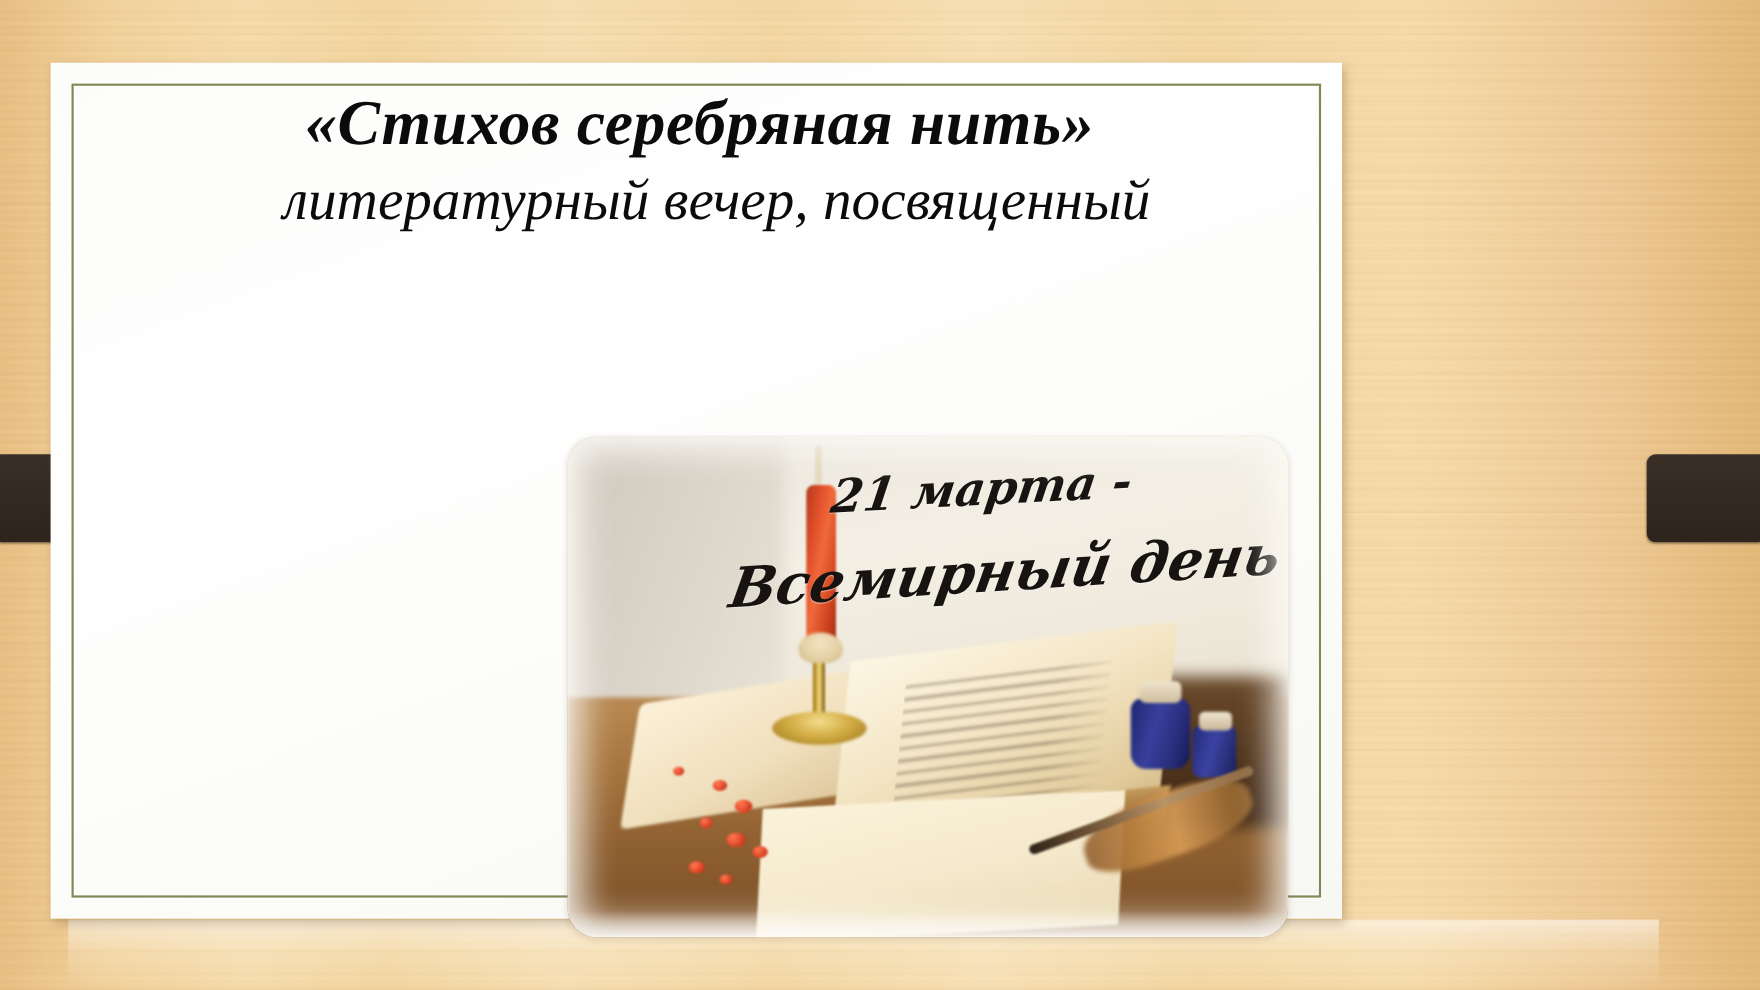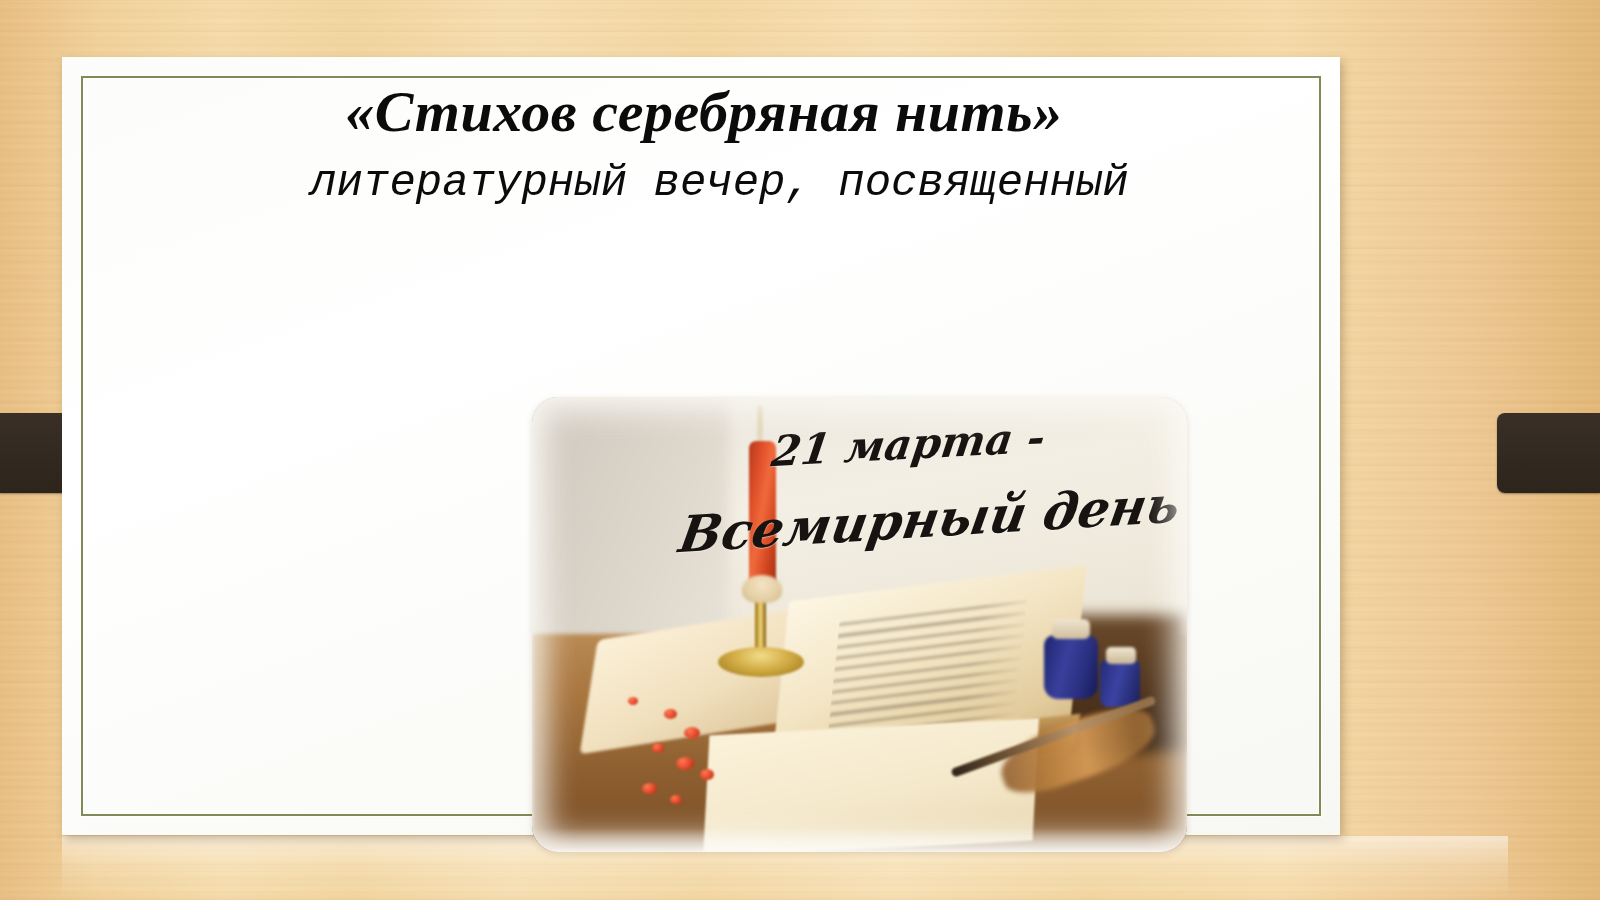--- a/index.html
+++ b/index.html
@@ -74,23 +74,23 @@
   #side-tab-right {
     right: 0;
     width: 103px;
     border-top-left-radius: 8px;
     border-bottom-left-radius: 8px;
   }
 
   
   #panel {
     position: absolute;
-    left: 62px;
+    left: 46px;
     top: 57px;
-    width: 1278px;
+    width: 1174px;
     height: 778px;
     background: linear-gradient(160deg, #fcfcfa 0%, #ffffff 35%, #fbfbf8 70%, #f7f7f3 100%);
     box-shadow: 3px 4px 9px rgba(90,60,25,0.30);
     z-index: 3;
   }
 
   #panel-inner-border {
     position: absolute;
     left: 19px;
     top: 19px;
@@ -133,24 +133,24 @@
     font-style: italic;
     font-weight: bold;
     font-size: 58px;
     line-height: 66px;
     letter-spacing: 0.5px;
     white-space: nowrap;
     padding-left: 6px;
   }
 
   #title-line-2 {
-    font-family: Liberation Mono, monospace;
+    font-family: Liberation Serif, serif;
     font-style: italic;
     font-weight: normal;
-    font-size: 44px;
+    font-size: 52px;
     line-height: 76px;
     white-space: nowrap;
     padding-left: 37px;
   }
 
   #title-line-3 {
     font-family: "Liberation Serif", "DejaVu Serif", serif;
     font-style: italic;
     font-weight: normal;
     font-size: 56px;

